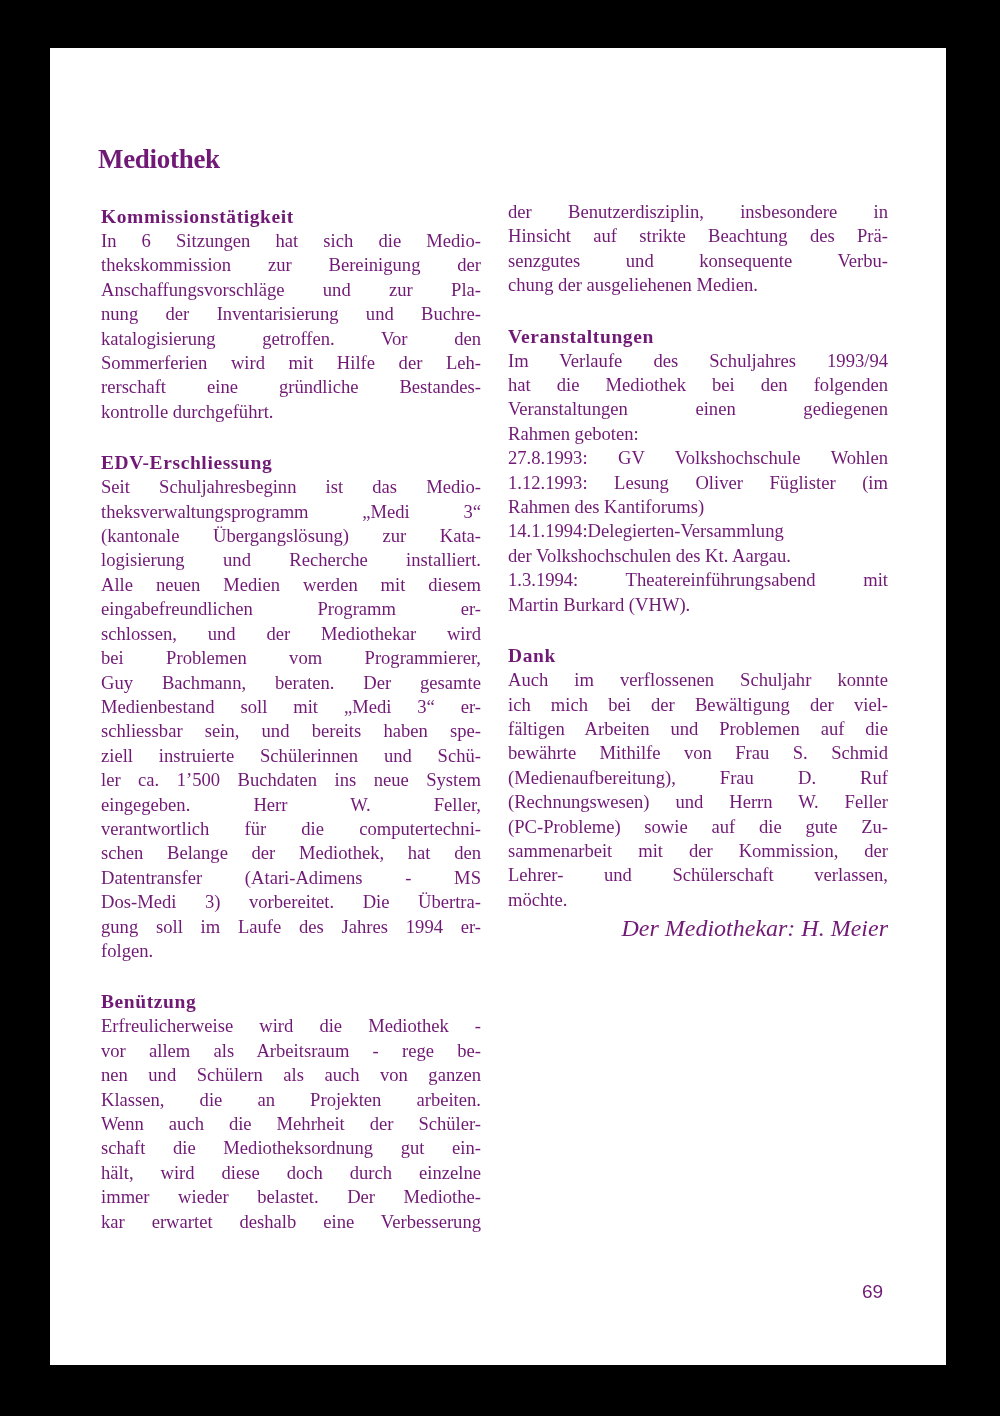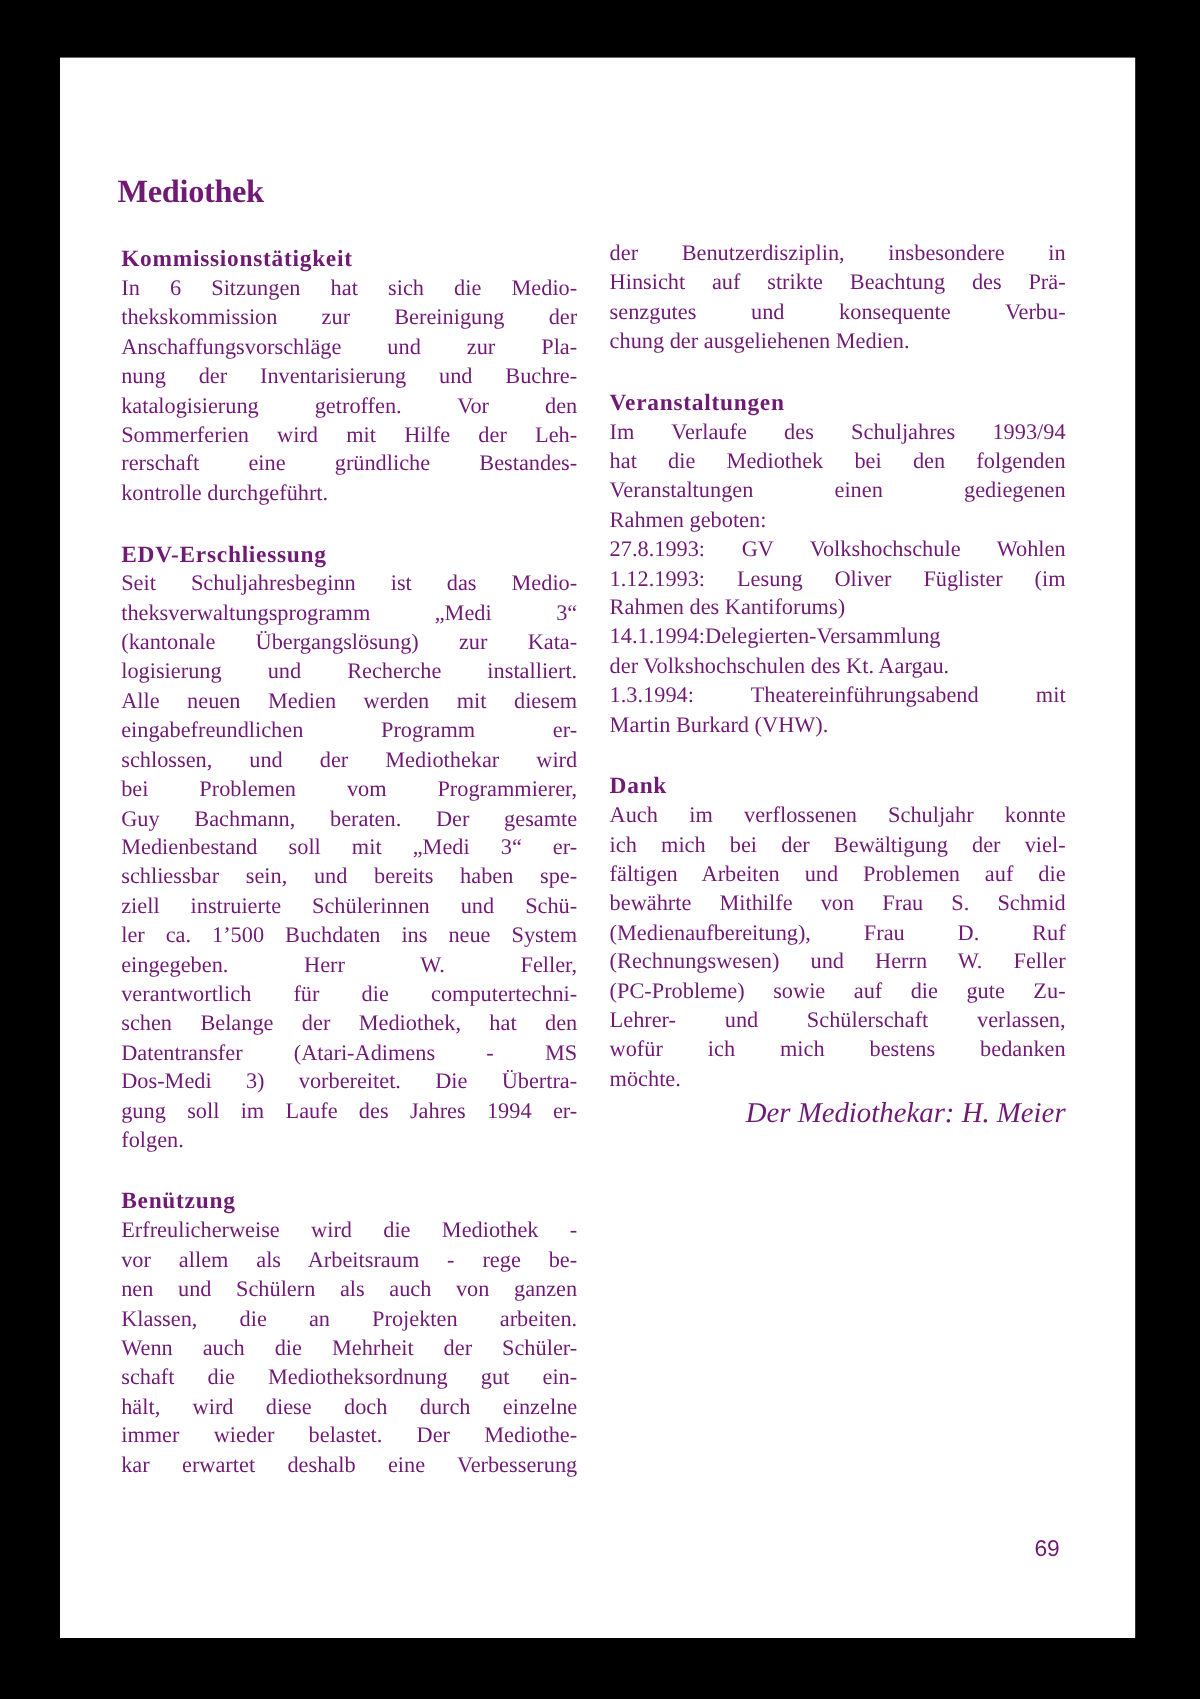--- a/index.html
+++ b/index.html
@@ -187,22 +187,22 @@
     <div class="section">
       <h2>Dank</h2>
       <p>
         <span class="line">Auch im verflossenen Schuljahr konnte</span>
         <span class="line">ich mich bei der Bewältigung der viel-</span>
         <span class="line">fältigen Arbeiten und Problemen auf die</span>
         <span class="line">bewährte Mithilfe von Frau S. Schmid</span>
         <span class="line">(Medienaufbereitung), Frau D. Ruf</span>
         <span class="line">(Rechnungswesen) und Herrn W. Feller</span>
         <span class="line">(PC-Probleme) sowie auf die gute Zu-</span>
+        <span class="line">sammenarbeit mit der Kommission, der</span>
         <span class="line">Lehrer- und Schülerschaft verlassen,</span>
-        <span class="line">wofür ich mich bestens bedanken</span>
         <span class="line last">möchte.</span>
       </p>
       <div class="signature">Der Mediothekar: H. Meier</div>
     </div>
   </div>
 
   <div class="page-number">69</div>
 </div>
 
 </body></html>

